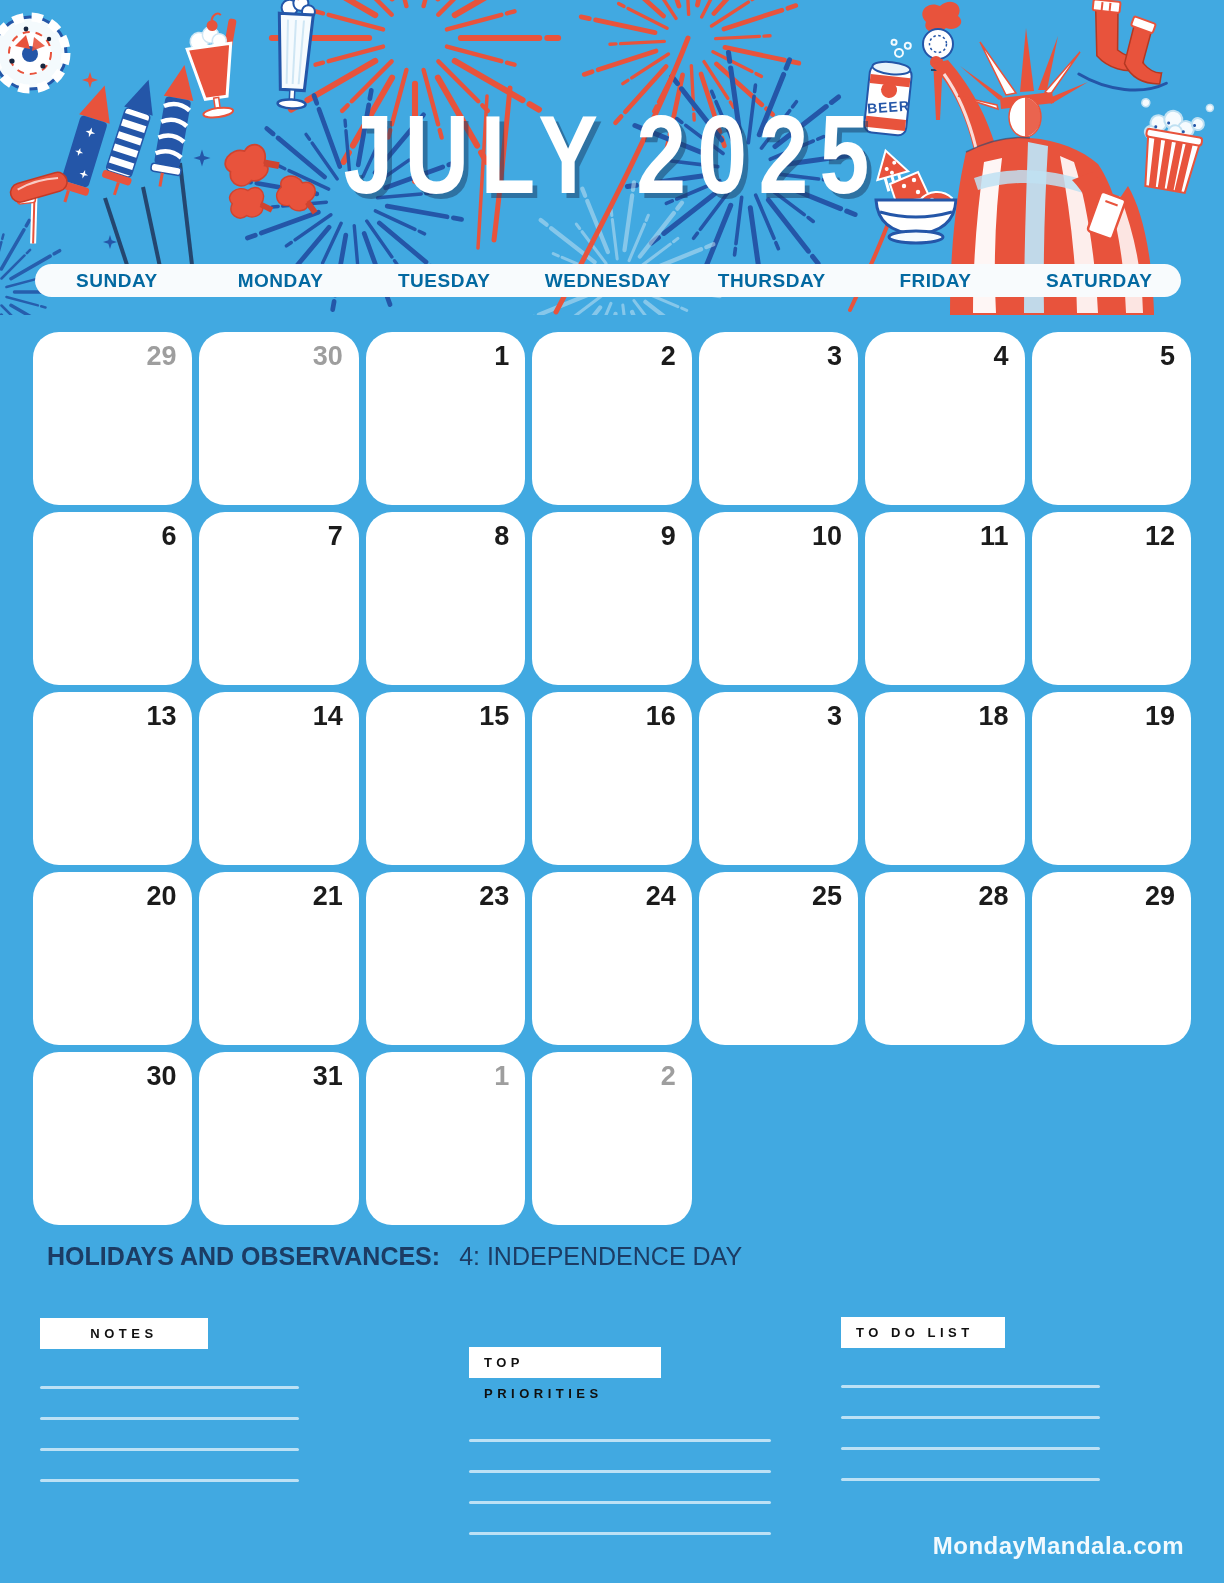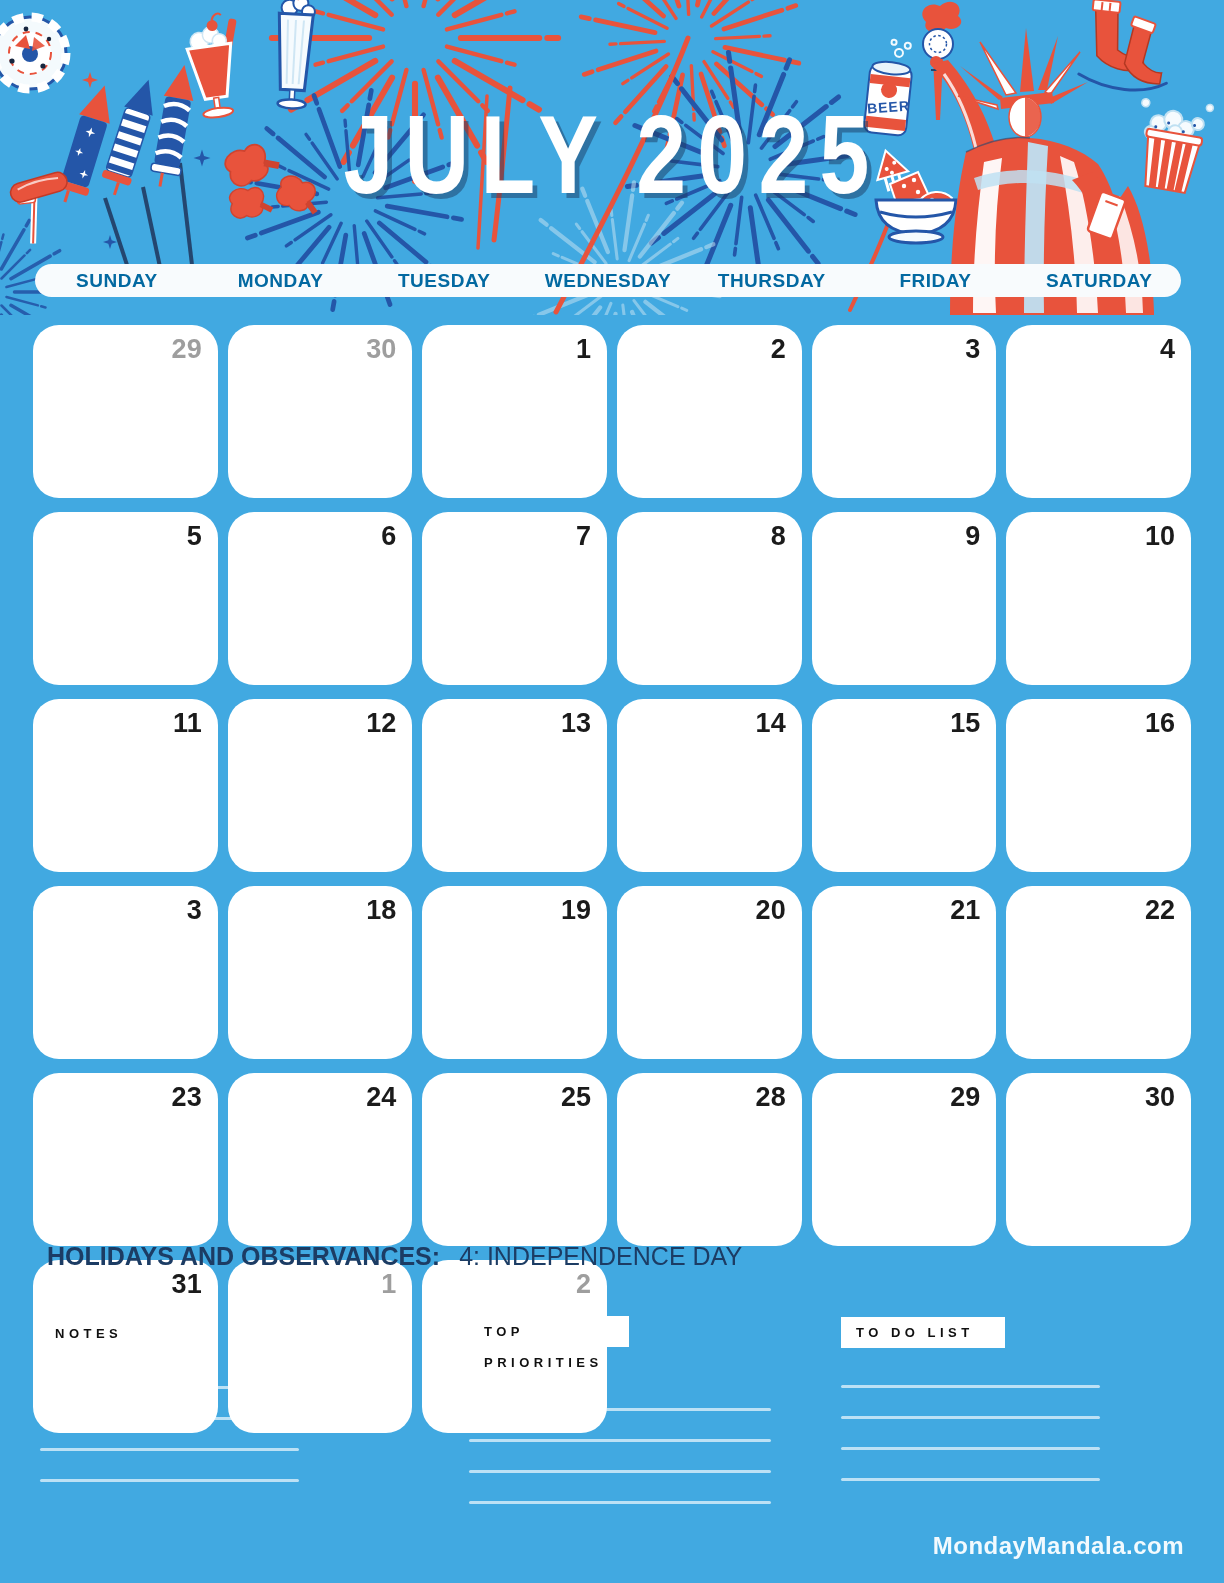--- a/index.html
+++ b/index.html
@@ -16,35 +16,35 @@
   .s-navy{stroke:var(--inkNavy);} .f-red{fill:var(--red);} .f-blue{fill:var(--blue);} .f-pale{fill:var(--pale);} .nf{fill:none;}
   .beer-text{font-family:"Liberation Sans",sans-serif;font-weight:bold;font-size:14px;
              fill:var(--blue);letter-spacing:1px;text-anchor:middle;}
   .title{position:absolute;top:99px;left:0;width:100%;display:flex;justify-content:center;
          gap:34px;transform:scaleX(.8);font-weight:bold;font-size:112px;line-height:1;
          color:#fff;letter-spacing:14px;z-index:2;
          text-shadow:6px 5px 0 rgba(27,60,100,.5);}
   .weekday-bar{position:absolute;left:35px;top:264px;width:1146px;height:33px;background:var(--bar);
                border-radius:17px;display:grid;grid-template-columns:repeat(7,1fr);align-items:center;z-index:3;}
   .wd{text-align:center;font-weight:bold;font-size:19px;letter-spacing:.5px;color:#0369a1;}
-  .grid{position:absolute;left:33px;top:325px;width:1158px;display:grid;z-index:2;
-        grid-template-columns:repeat(6,1fr);grid-auto-rows:173px;column-gap:10px;row-gap:14px;}
+  .grid{position:absolute;left:33px;top:332px;width:1158px;display:grid;z-index:2;
+        grid-template-columns:repeat(7,1fr);grid-auto-rows:173px;column-gap:10px;row-gap:14px;gap:7px;}
   .cell{background:var(--cell);border-radius:26px;position:relative;}
   .num{position:absolute;top:9px;right:16px;font-size:27px;font-weight:bold;color:var(--day);}
   .cell.muted .num{color:var(--muted_day);}
   .holidays{position:absolute;left:47px;top:1242px;font-size:25px;color:var(--navy);z-index:2;}
   .holidays .hlabel{font-weight:bold;}
   .holidays .htext{font-weight:normal;margin-left:19px;}
   .bcol{position:absolute;z-index:2;}
   .bcol1{left:40px;top:1318px;width:259px;}
   .bcol2{left:469px;top:1316px;width:302px;}
   .bcol3{left:841px;top:1317px;width:259px;}
   .slabel{background:#fff;height:31px;line-height:31px;padding:0 15px;font-size:13px;font-weight:bold;
           letter-spacing:4.5px;color:#101010;display:inline-block;box-sizing:border-box;}
-  .bcol1 .slabel{width:152px;} .bcol2 .slabel{width:160px;} .bcol3 .slabel{width:164px;}
+  .bcol1 .slabel{width:168px;text-align:center;} .bcol2 .slabel{width:192px;margin-top:31px;} .bcol3 .slabel{width:164px;}
   .sline{height:3px;background:var(--line);border-radius:2px;margin-top:28px;}
   .bcol > :nth-child(2){margin-top:37px;}
   .footer{position:absolute;top:1532px;right:40px;font-size:24px;font-weight:bold;color:#F2FAFE;
           letter-spacing:.5px;z-index:2;}
 </style>
 </head>
 <body>
 
 <div class="page">
 
@@ -367,23 +367,20 @@
       <div class="cell">
         <span class="num">19</span>
       </div>
       <div class="cell">
         <span class="num">20</span>
       </div>
       <div class="cell">
         <span class="num">21</span>
       </div>
       <div class="cell">
-        <span class="num">22</span>
-      </div>
-      <div class="cell">
         <span class="num">23</span>
       </div>
       <div class="cell">
         <span class="num">24</span>
       </div>
       <div class="cell">
         <span class="num">25</span>
       </div>
       <div class="cell">
         <span class="num">28</span>

